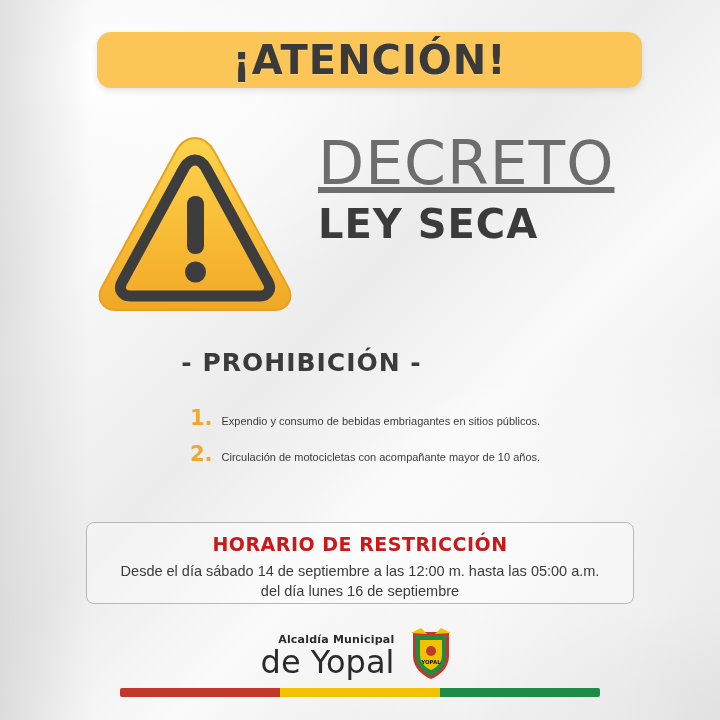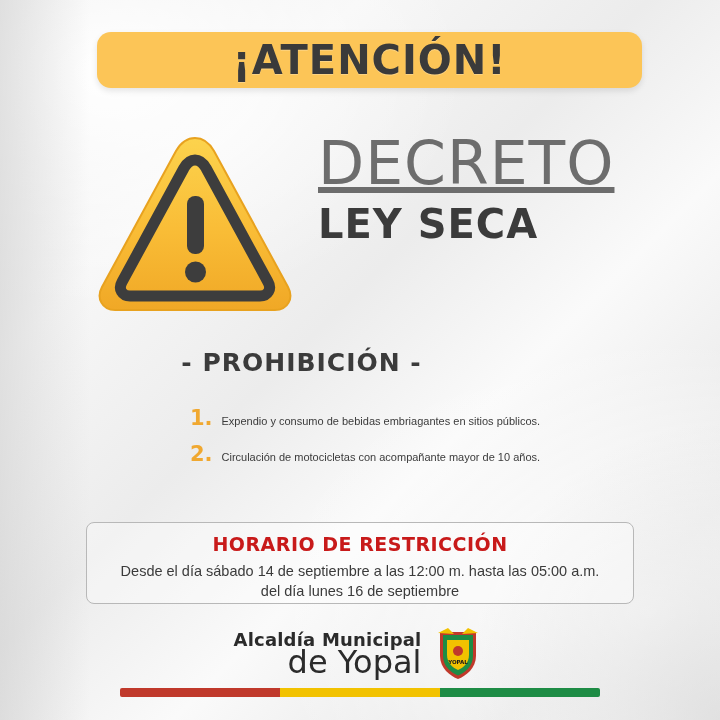--- a/index.html
+++ b/index.html
@@ -183,21 +183,21 @@
     justify-content: center;
   }
   .logo-text {
     text-align: right;
     margin-right: 9px;
     color: #2b2b2b;
   }
   .logo-text .l1 {
     font-family: "DejaVu Sans", sans-serif;
     font-weight: bold;
-    font-size: 18px;
+    font-size: 11px;
     letter-spacing: .2px;
     line-height: 16px;
   }
   .logo-text .l2 {
     font-family: "DejaVu Sans", sans-serif;
     font-weight: normal;
     font-size: 32px;
     line-height: 28px;
   }
   .crest { width: 56px; height: 56px; }

